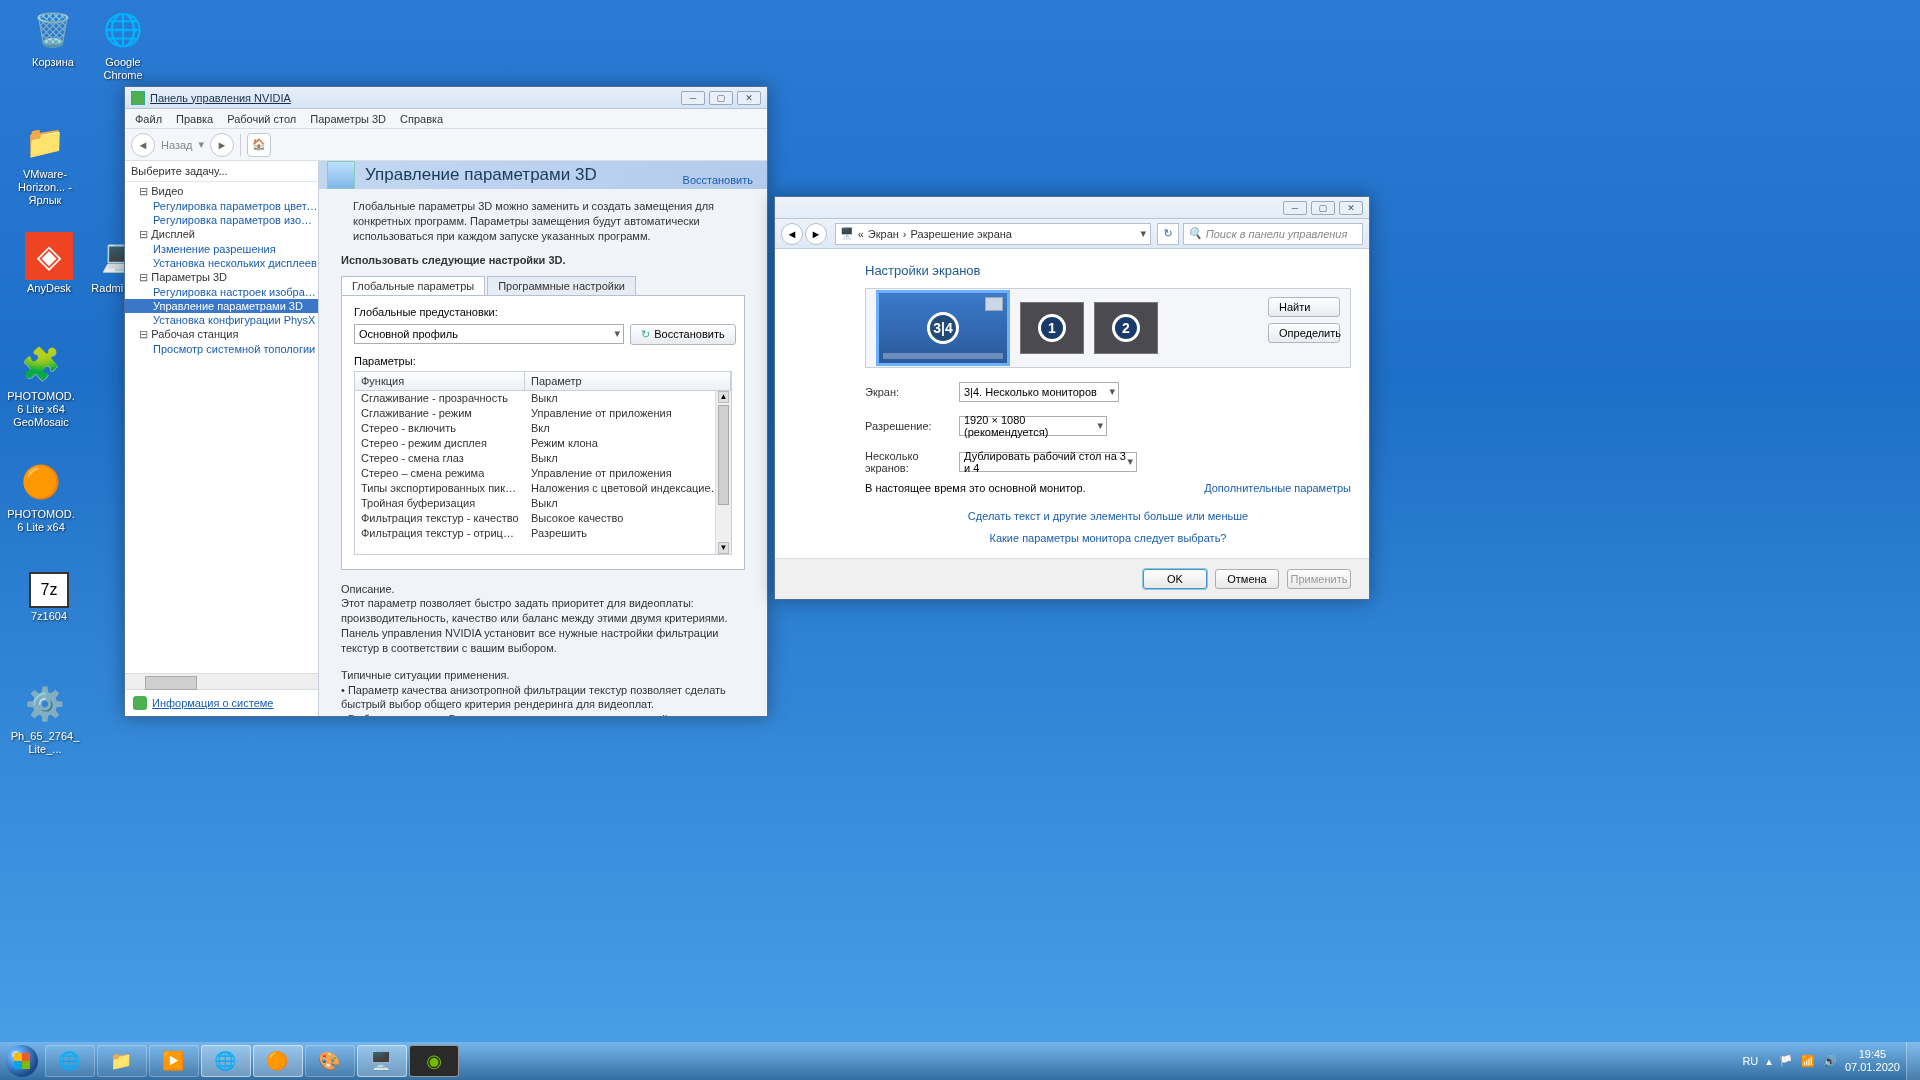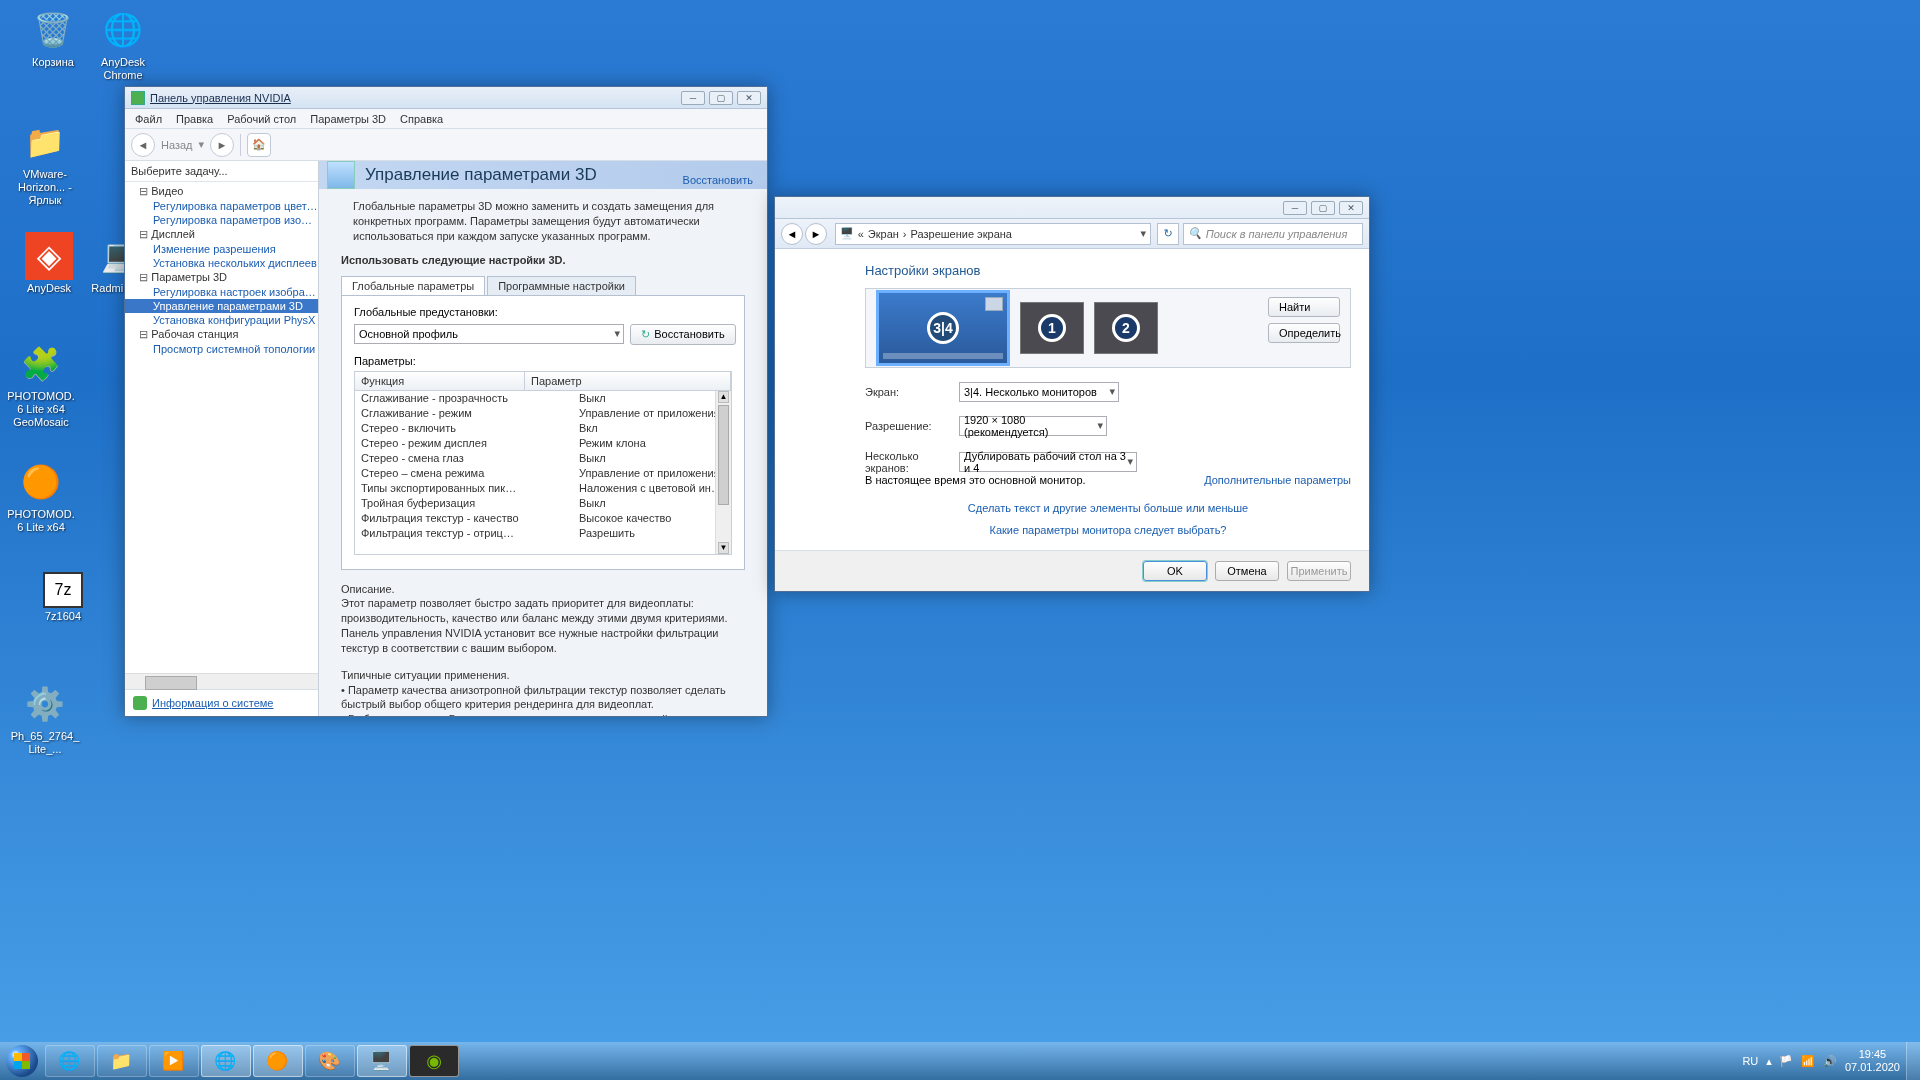--- a/index.html
+++ b/index.html
@@ -48,21 +48,21 @@
 .tab-nv.inact { background:#e6ecf4; }
 .tabpane { margin:0 22px; border:1px solid #b5c1d0; background:#fff; padding:10px 12px 14px; }
 .gp-row { display:flex; align-items:center; gap:6px; margin:6px 0 10px; }
 .combo { flex:0 0 270px; height:20px; border:1px solid #abadb3; background:#fff; display:flex; align-items:center; padding:0 4px; position:relative; }
 .combo::after { content:"▾"; position:absolute; right:3px; top:2px; color:#555; }
 .btn-body { padding:3px 10px; border:1px solid #b0b7c0; background:linear-gradient(#fefefe,#e8ecf0); border-radius:3px; display:inline-flex; align-items:center; gap:4px; }
 .params-tbl { border:1px solid #c8d0db; height:184px; display:flex; flex-direction:column; }
 .pth { display:flex; background:linear-gradient(#fefefe,#ecf0f5); border-bottom:1px solid #c8d0db; }
 .pth > div { padding:3px 6px; border-right:1px solid #c8d0db; color:#333; }
 .ptb { flex:1; overflow:hidden; position:relative; }
-.ptr { display:flex;gap:48px; }
+.ptr { display:flex; }
 .ptr > div { padding:1.5px 6px; color:#333; white-space:nowrap; overflow:hidden; text-overflow:ellipsis; }
 .col-f { width:170px; } .col-p { flex:1; }
 .sbv { position:absolute; right:0; top:0; bottom:0; width:16px; background:#efefef; border-left:1px solid #ddd; }
 .sbv .thumb { position:absolute; left:2px; right:2px; top:14px; height:100px; background:#cfcfcf; border:1px solid #aaa; }
 .sbv .arr { position:absolute; left:2px; right:2px; height:12px; background:#e0e0e0; border:1px solid #bbb; display:flex; align-items:center; justify-content:center; font-size:8px; }
 .nv-descblock { padding:12px 22px 6px; color:#333; line-height:1.35; }
 
 
 .dw-nav { height:30px; background:linear-gradient(#eef3fa,#dfe9f5); display:flex; align-items:center; border-bottom:1px solid #c2cedd; }
 .dw-navbtn { width:22px; height:22px; border:1px solid #b5c1d0; border-radius:11px; margin:0 2px 0 6px; background:#fff; display:flex; align-items:center; justify-content:center; }
@@ -78,21 +78,21 @@
 .dw-mon { width:64px; height:52px; background:#4a4a50; border:1px solid #777; display:flex; align-items:center; justify-content:center; }
 .dw-mon .c { width:28px; height:28px; border-radius:14px; background:#1a3a6a; border:3px solid #fff; color:#fff; display:flex; align-items:center; justify-content:center; font-size:14px; font-weight:bold; }
 .dw-side { position:absolute; right:10px; top:8px; display:flex; flex-direction:column; gap:6px; }
 .dw-btn-s { width:72px; text-align:left; }
 .dw-frow { display:flex; align-items:center; margin-top:14px; }
 .dw-frow .fl { width:94px; color:#333; }
 .dw-combo { width:174px; height:20px; border:1px solid #abadb3; background:#fff; display:flex; align-items:center; padding:4px 4px; position:relative; }
 .dw-combo::after { content:"▾"; position:absolute; right:3px; top:2px; color:#555; }
 .dw-links { margin-top:16px;text-align:center; }
 .dw-links a, .dw-morecfg a { color:#1a5db0; }
-.dw-status { display:flex; justify-content:space-between; }
+.dw-status { display:flex; justify-content:space-between; margin-top:8px; }
 .dw-btns { background:#f0f0f0; border-top:1px solid #d6dee8; padding:10px 18px; display:flex; justify-content:flex-end; gap:8px; }
 .dw-btn { width:64px; text-align:center; padding:3px 0; border:1px solid #acacac; background:linear-gradient(#fefefe,#e8e8e8); border-radius:3px; }
 .dw-btn.def { border:1px solid #4a90d9; box-shadow:0 0 0 1px #8cc; }
 .dw-btn.dis { color:#999; }
 
 
 .taskbar { position:absolute; left:0; right:0; bottom:0; height:38px; background:linear-gradient(to bottom,rgba(255,255,255,.25),rgba(30,60,90,.5)); display:flex; align-items:center; backdrop-filter:blur(2px); }
 .start { width:44px; height:38px; display:flex; align-items:center; justify-content:center; }
 .orb { width:32px; height:32px; border-radius:16px; background:radial-gradient(circle at 30% 30%,#fff 3%,#66b0ff 15%,#1a4a8a 70%); display:flex; align-items:center; justify-content:center; position:relative; }
 .orb::before { content:""; width:16px; height:16px; background:conic-gradient(#f05a28 0 25%,#7fba00 0 50%,#00a4ef 0 75%,#ffb900 0); }
@@ -104,21 +104,21 @@
 </style>
 </head>
 <body>
 
 <div class="desktop-icon" style="left:18px; top:6px">
     <div class="ic">🗑️</div>
     <div class="lbl">Корзина</div>
   </div>
 <div class="desktop-icon" style="left:88px; top:6px">
     <div class="ic">🌐</div>
-    <div class="lbl">AnyDesk Chrome</div>
+    <div class="lbl">Google Chrome</div>
   </div>
 <div class="desktop-icon" style="left:10px; top:118px">
     <div class="ic">📁</div>
     <div class="lbl">VMware-Horizon... - Ярлык</div>
   </div>
 <div class="desktop-icon" style="left:14px; top:232px">
     <div class="ic" style="background:#ef4423;width:48px;height:48px;color:#fff">◈</div>
     <div class="lbl">AnyDesk</div>
   </div>
 <div class="desktop-icon" style="left:86px; top:232px">
@@ -126,21 +126,21 @@
     <div class="lbl">Radmin_3...</div>
   </div>
 <div class="desktop-icon" style="left:6px; top:340px">
     <div class="ic">🧩</div>
     <div class="lbl">PHOTOMOD.6 Lite x64 GeoMosaic</div>
   </div>
 <div class="desktop-icon" style="left:6px; top:458px">
     <div class="ic">🟠</div>
     <div class="lbl">PHOTOMOD.6 Lite x64</div>
   </div>
-<div class="desktop-icon" style="left:28px; top:572px">
+<div class="desktop-icon" style="left:14px; top:572px">
     <div class="ic" style="background:#fff;border:2px solid #333;width:40px;height:36px;font-size:16px;color:#000">7z</div>
     <div class="lbl">7z1604</div>
   </div>
 <div class="desktop-icon" style="left:10px; top:680px">
     <div class="ic">⚙️</div>
     <div class="lbl">Ph_65_2764_Lite_...</div>
   </div>
 
 <div class="window" style="left:124px; top:86px; width:644px;">
   <div class="titlebar">

